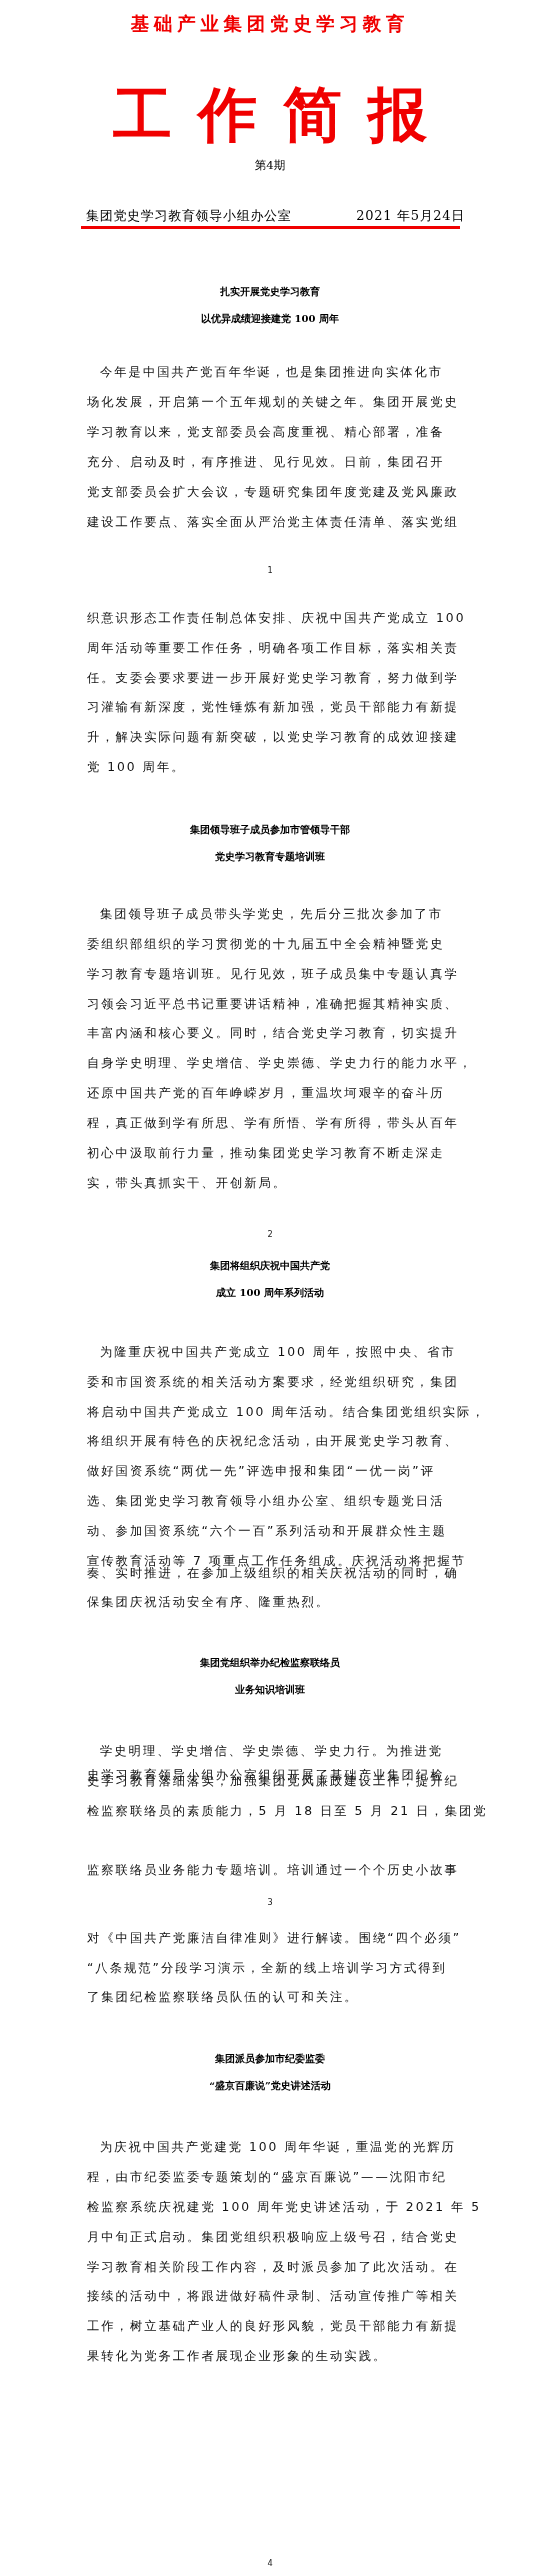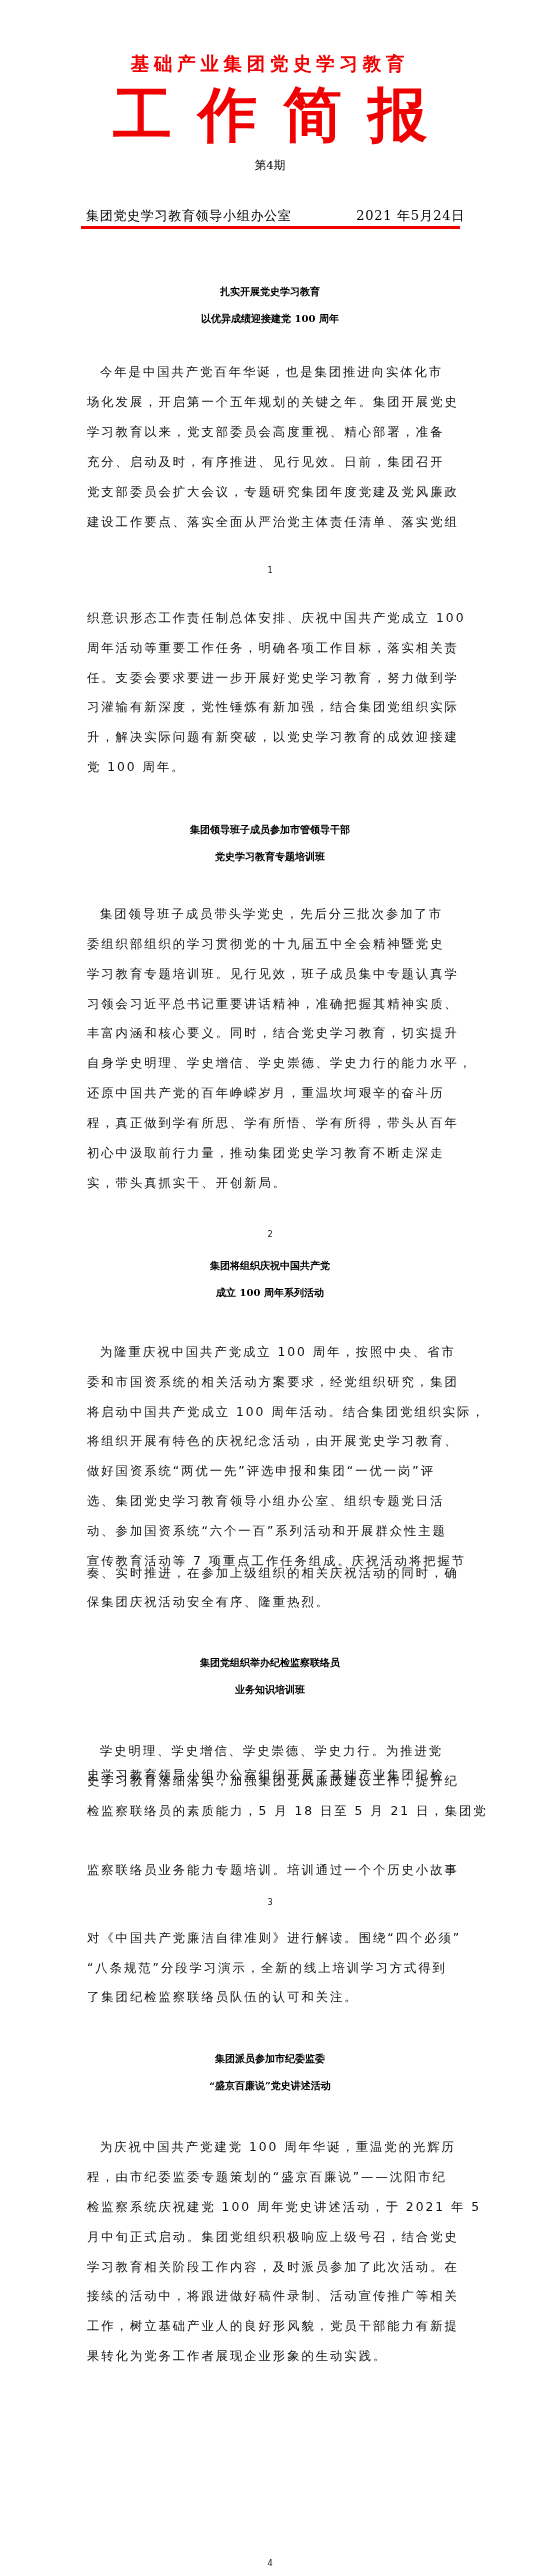--- a/index.html
+++ b/index.html
@@ -1,18 +1,18 @@
 <!DOCTYPE html>
 <html style="font-size:11px"><head>
 <meta charset="utf-8">
 <style>
   html, body { margin:0; padding:0; background:#ffffff; }
   body { width:540px; height:2576px; position:relative; overflow:hidden; font-family:"DejaVu Serif", serif; color:#000; }
   .abs { position:absolute; left:0; width:540px; text-align:center; white-space:nowrap; }
-  .hdr-top { top:11px; font-size:18.4px; font-weight:bold; color:#f00000; letter-spacing:4.8px; font-family:"DejaVu Serif", serif;margin-top:40px; }
+  .hdr-top { top:11px; font-size:18.4px; font-weight:bold; color:#f00000; letter-spacing:4.8px; font-family:"DejaVu Serif", serif; }
   .hdr-big { top:76px; font-size:59px; font-weight:bold; color:#f00000; letter-spacing:26px; padding-left:26px; box-sizing:border-box; font-family:"DejaVu Serif", serif; }
   .issue { top:158px; font-size:11.6px; }
   .office-row { position:absolute; top:206px; left:86px; width:379px; height:19px; font-size:13px; display:flex; justify-content:space-between; align-items:center; letter-spacing:0.7px; }
   .red-rule { position:absolute; top:226px; left:81px; width:379px; height:2.7px; background:#f00000; }
   .title { font-size:10px; font-weight:bold; font-family:"DejaVu Serif", serif; }
   .line { position:absolute; left:87px; width:368px; font-size:12.3px; letter-spacing:2px; white-space:nowrap; font-family:"DejaVu Sans", sans-serif; color:#111; }
   .line.indent { left:100px; }
   .pn { font-size:8.2px; color:#222; font-family:"DejaVu Sans", sans-serif; }
 </style>
 </head>
@@ -32,21 +32,21 @@
 <div class="line indent" style="top:364px">今年是中国共产党百年华诞，也是集团推进向实体化市</div>
 <div class="line" style="top:394px">场化发展，开启第一个五年规划的关键之年。集团开展党史</div>
 <div class="line" style="top:424px">学习教育以来，党支部委员会高度重视、精心部署，准备</div>
 <div class="line" style="top:454px">充分、启动及时，有序推进、见行见效。日前，集团召开</div>
 <div class="line" style="top:484px">党支部委员会扩大会议，专题研究集团年度党建及党风廉政</div>
 <div class="line" style="top:514px">建设工作要点、落实全面从严治党主体责任清单、落实党组</div>
 <div class="abs pn" style="top:565px">1</div>
 <div class="line" style="top:610px">织意识形态工作责任制总体安排、庆祝中国共产党成立 100</div>
 <div class="line" style="top:640px">周年活动等重要工作任务，明确各项工作目标，落实相关责</div>
 <div class="line" style="top:670px">任。支委会要求要进一步开展好党史学习教育，努力做到学</div>
-<div class="line" style="top:699px">习灌输有新深度，党性锤炼有新加强，结合集团党组织实际</div>
+<div class="line" style="top:699px">习灌输有新深度，党性锤炼有新加强，党员干部能力有新提</div>
 <div class="line" style="top:729px">升，解决实际问题有新突破，以党史学习教育的成效迎接建</div>
 <div class="line" style="top:759px">党 100 周年。</div>
 
 <div class="abs title" style="top:823px">集团领导班子成员参加市管领导干部</div>
 <div class="abs title" style="top:850px">党史学习教育专题培训班</div>
 <div class="line indent" style="top:906px">集团领导班子成员带头学党史，先后分三批次参加了市</div>
 <div class="line" style="top:936px">委组织部组织的学习贯彻党的十九届五中全会精神暨党史</div>
 <div class="line" style="top:966px">学习教育专题培训班。见行见效，班子成员集中专题认真学</div>
 <div class="line" style="top:996px">习领会习近平总书记重要讲话精神，准确把握其精神实质、</div>
 <div class="line" style="top:1025px">丰富内涵和核心要义。同时，结合党史学习教育，切实提升</div>

